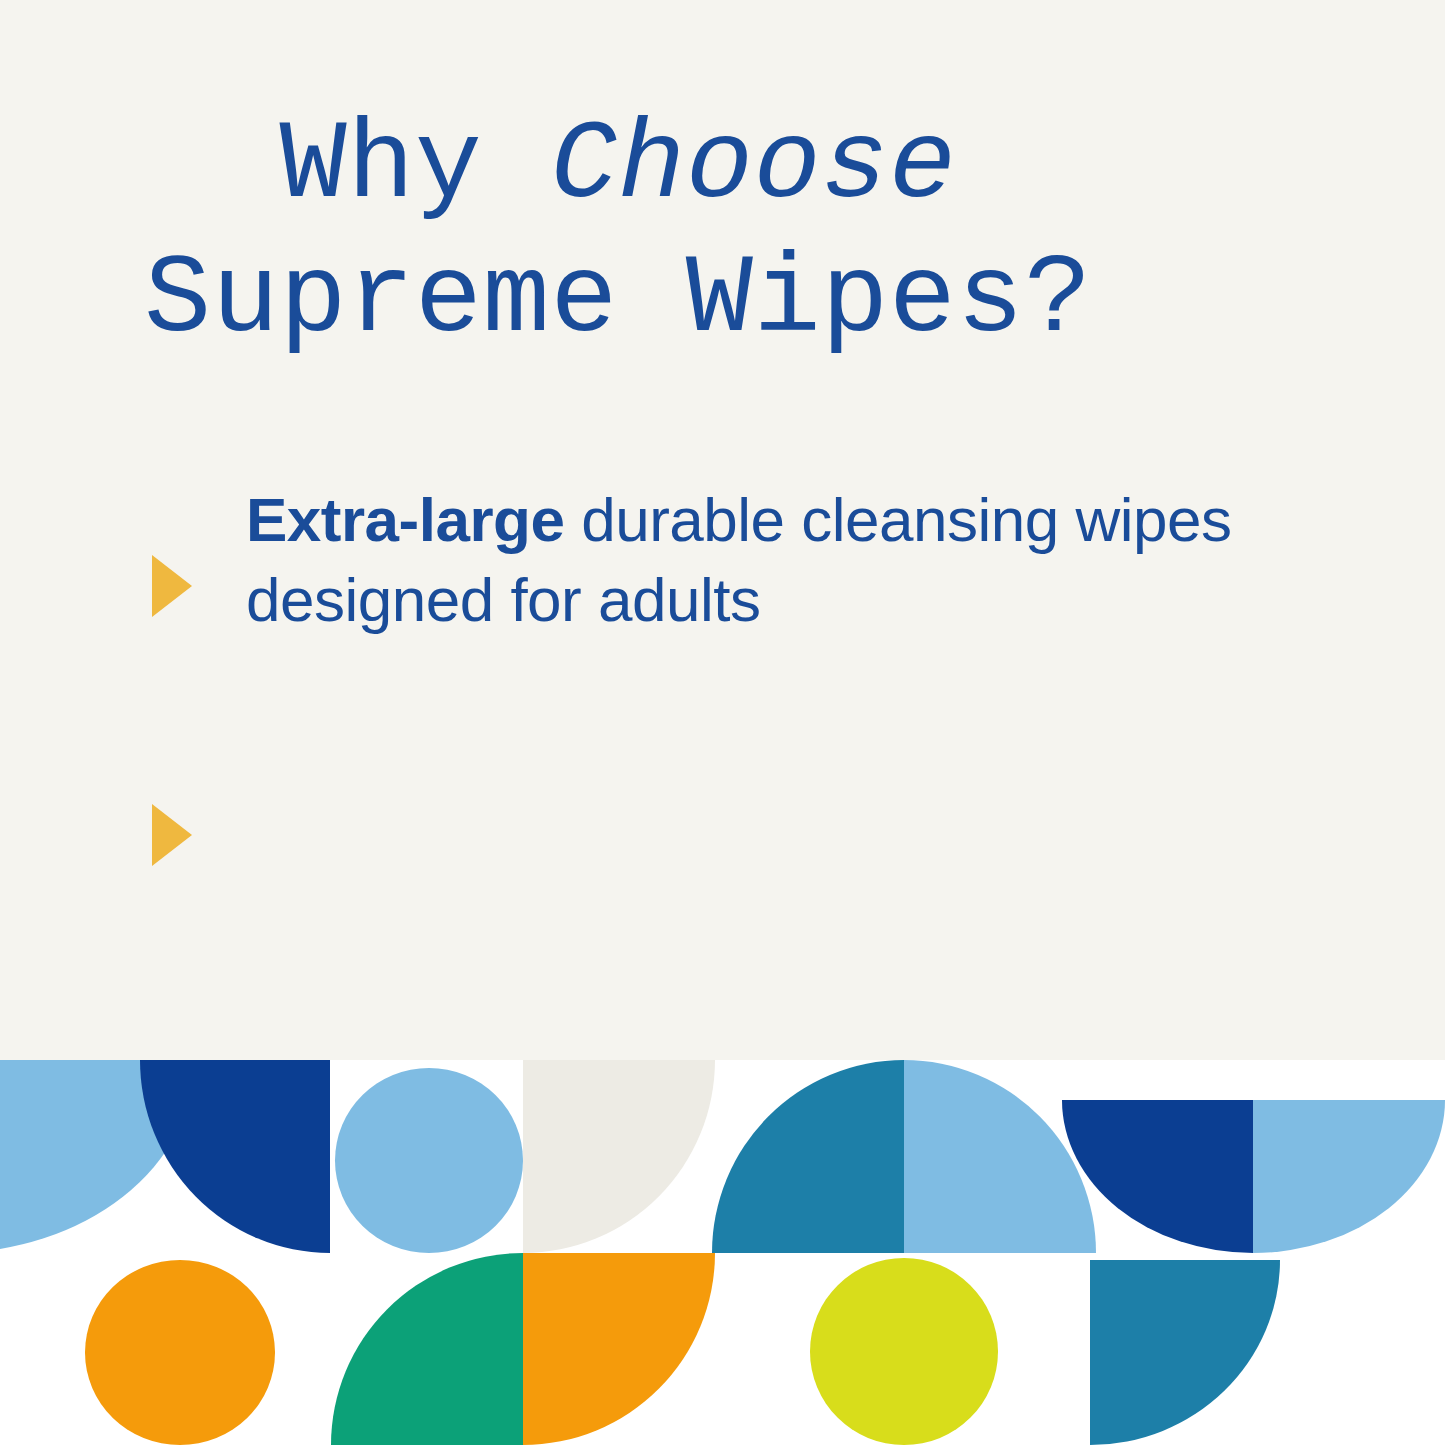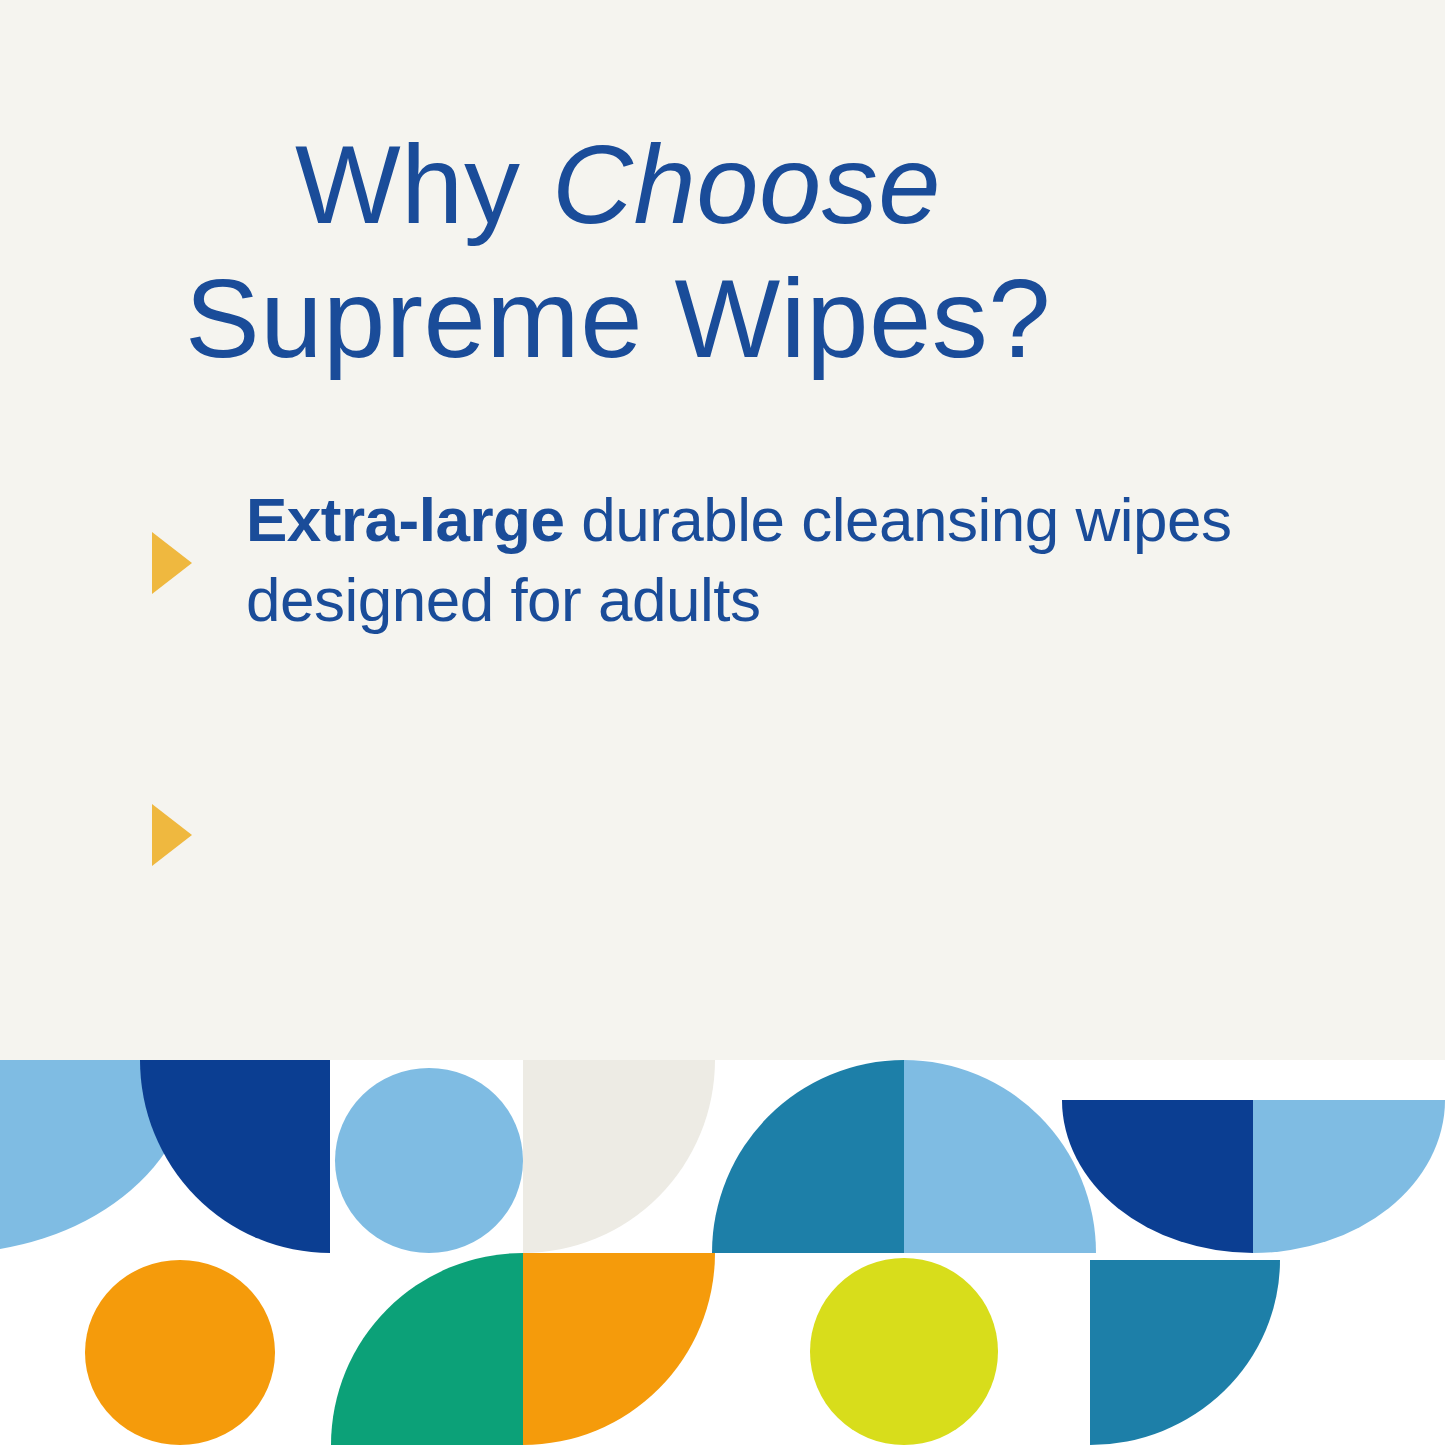--- a/index.html
+++ b/index.html
@@ -30,25 +30,25 @@
     top: 0;
     width: 1445px;
     height: 1062px;
     background: #F5F4EF;
   }
 
   
   .headline {
     position: absolute;
     left: 0;
-    top: 118px;
+    top: 100px;
     width: 1236px;
     text-align: center;
     color: #1A4C99;
-    font-family: Liberation Sans, sans-serif;
+    font-family: Liberation Mono, monospace;
     font-size: 112px;
     line-height: 134px;
     letter-spacing: 0.5px;
     font-weight: 400;
   }
   .headline .em {
     font-style: italic;
   }
   .headline .line2 {
     display: block;
@@ -57,21 +57,21 @@
   
   .bullets {
     position: absolute;
     left: 148px;
     top: 480px;
     width: 1210px;
   }
 
   .bullet-row {
     display: flex;
-    align-items: flex-start;
+    align-items: center;
     margin-bottom: 112px;
   }
   .bullet-row:last-child { margin-bottom: 0; }
 
   .bullet-marker {
     flex: 0 0 auto;
     width: 48px;
     margin-top: 52px;
     margin-right: 50px;
     display: flex;

